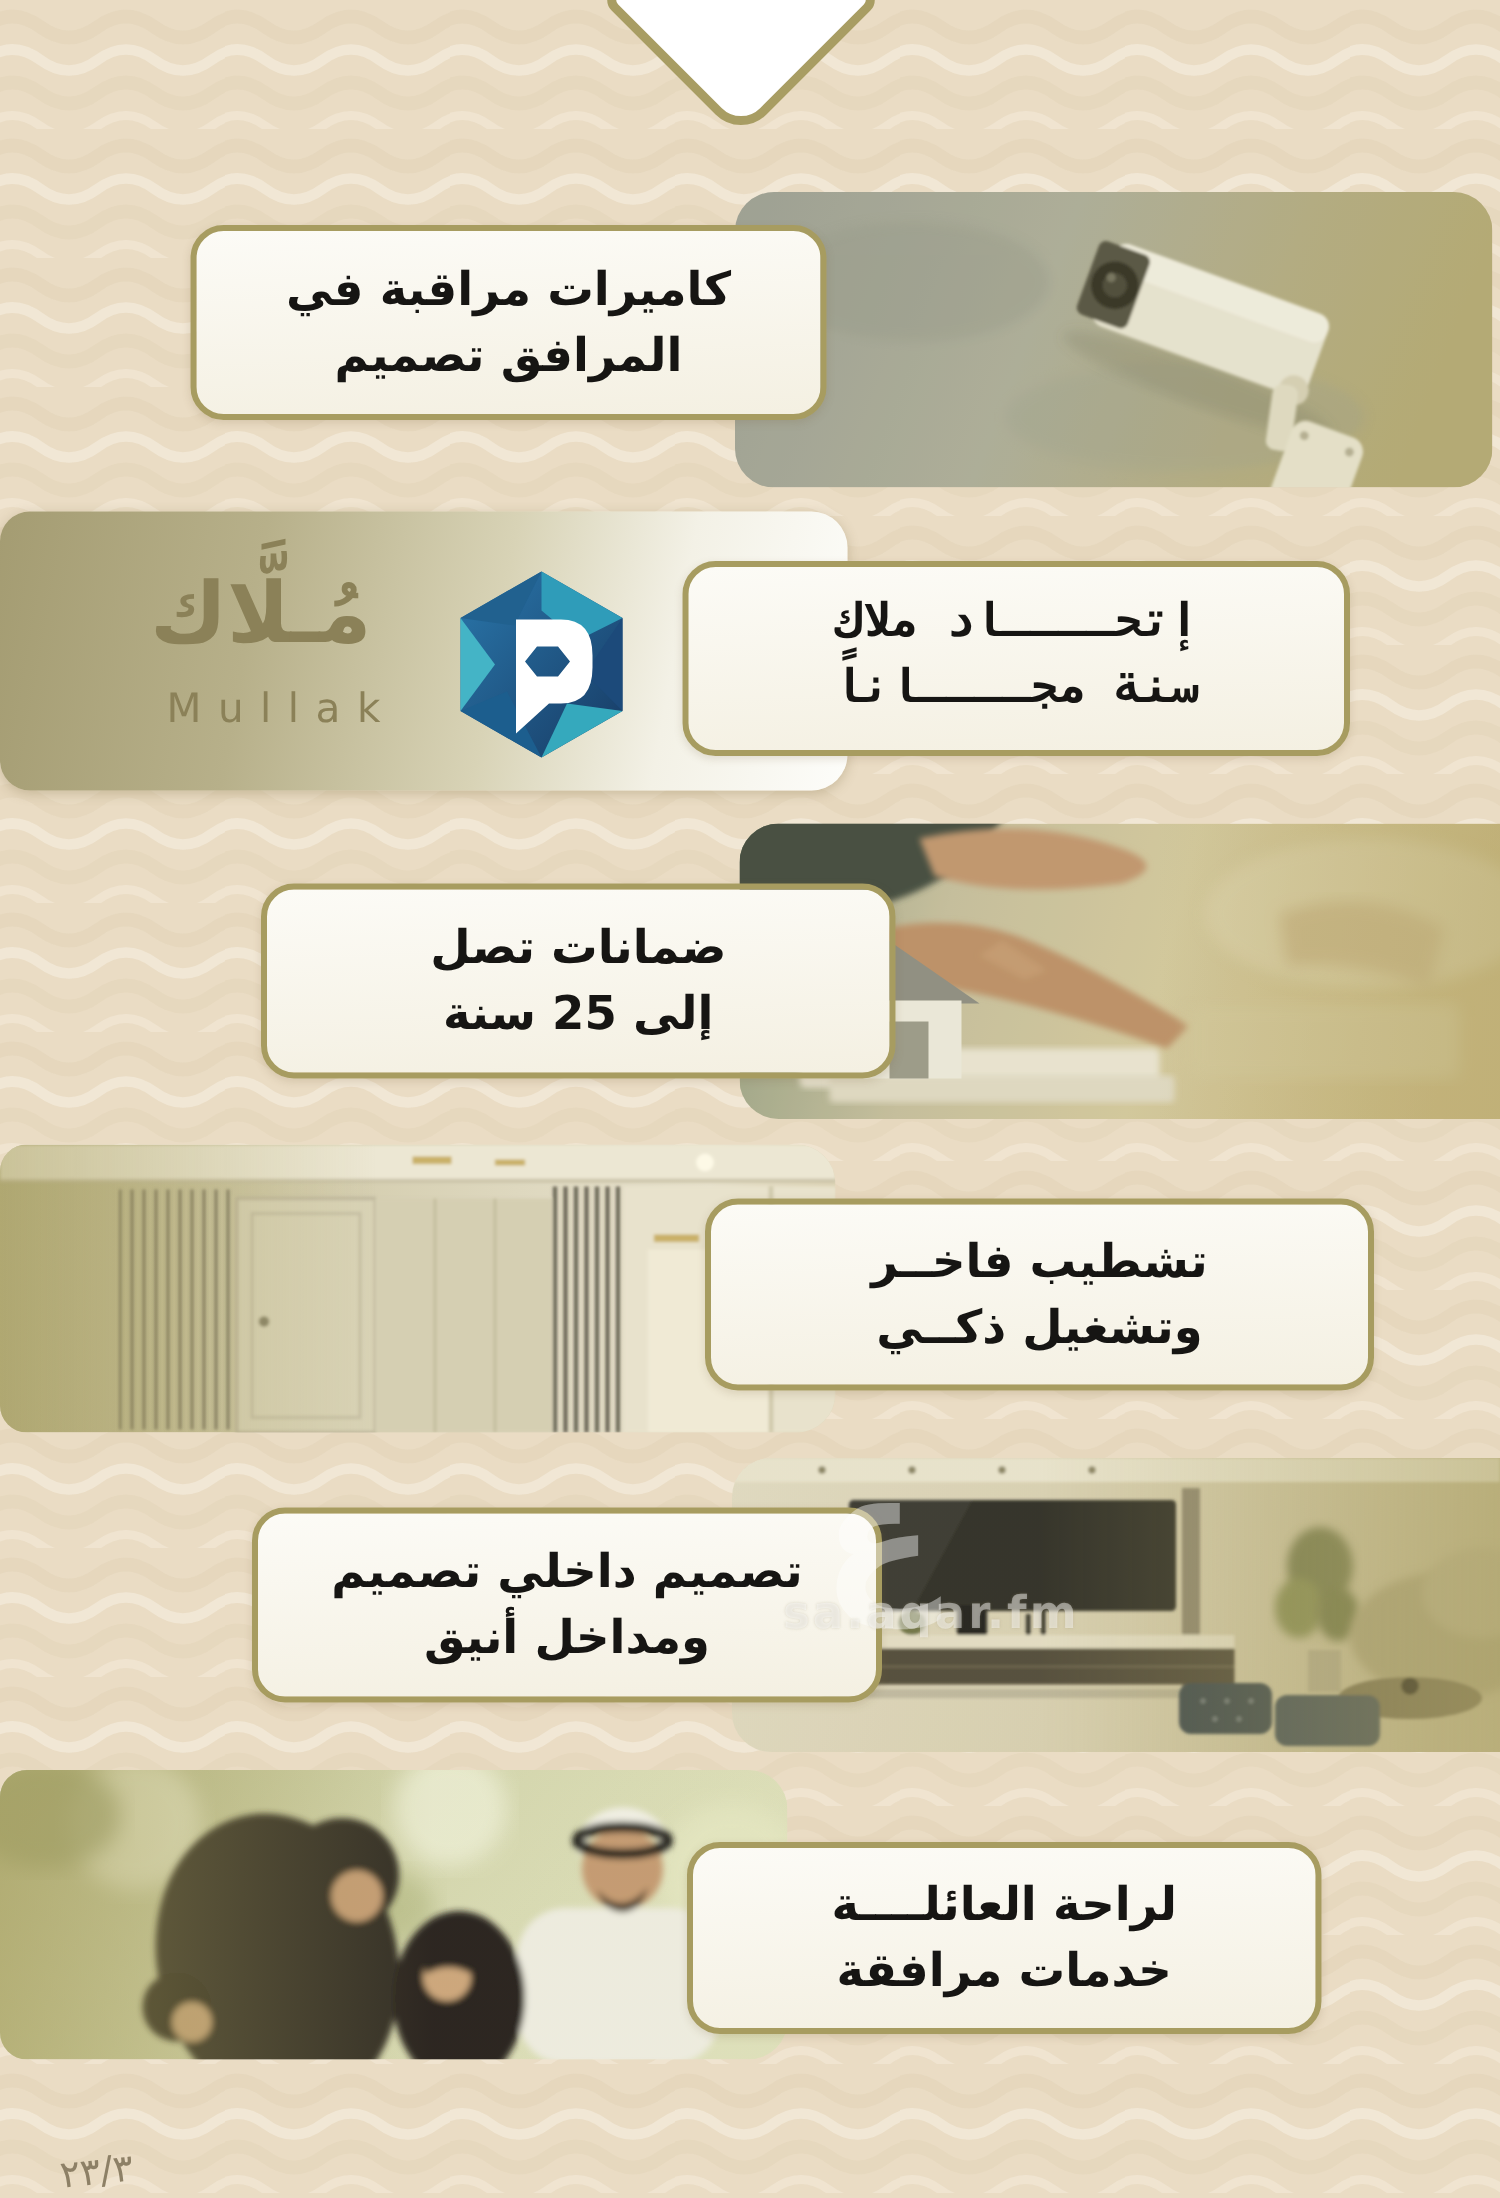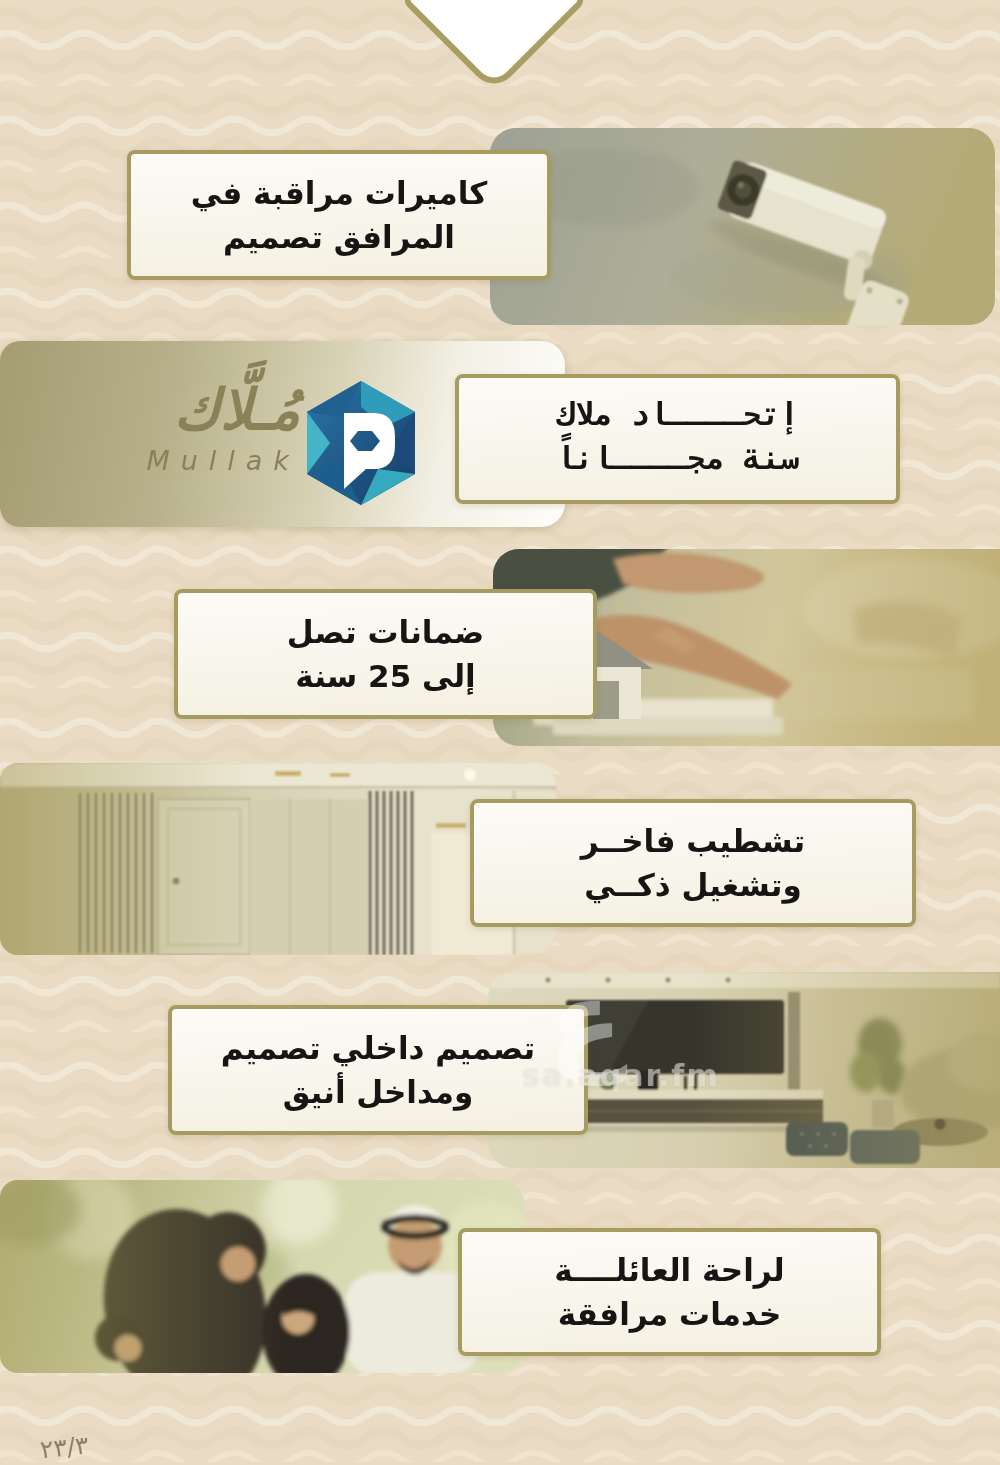--- a/index.html
+++ b/index.html
@@ -26,45 +26,45 @@
   .photo-cctv  {left:490px;top:128px;width:505px;height:197px;border-radius:26px;}
   .photo-hands {left:493px;top:549px;width:507px;height:197px;border-radius:26px 0 0 26px;}
   .photo-hall  {left:0;  top:763px;width:557px;height:192px;border-radius:18px 26px 26px 18px;}
   .photo-living{left:488px;top:972px;width:512px;height:196px;border-radius:26px 0 0 26px;}
   .photo-family{left:0;  top:1180px;width:525px;height:193px;border-radius:18px 26px 26px 18px;}
 
   
   .card{
     position:absolute;z-index:2;
     background:linear-gradient(178deg,#fcfbf6 0%,#f4f0e2 100%);
-    border:4px solid #a79c60;border-radius:8px;
-    display:flex;flex-direction:column;align-items:center;justify-content:center;
+    border:4px solid #a79c60;border-radius:22px;
+    display:flex;flex-direction:column;justify-content:center;
     box-shadow:0 2px 6px rgba(120,100,60,.18);
   }
   .card .line{
     font-size:31px;font-weight:700;color:#161513;line-height:44px;
     text-align:center;white-space:nowrap;direction:rtl;
   }
   .card-1{left:127px;top:150px;width:416px;height:122px;}
   .card-2{left:455px;top:374px;width:437px;height:122px;font-family:Liberation Mono, monospace;}
   .card-3{left:150px;top:589px;width:415px;height:122px;margin-left:24px;}
   .card-4{left:470px;top:799px;width:438px;height:120px;}
   .card-5{left:168px;top:1005px;width:412px;height:122px;}
   .card-6{left:458px;top:1228px;width:415px;height:120px;}
 
   
   .brand-banner{
     position:absolute;left:0;top:341px;width:565px;height:186px;z-index:1;
     border-radius:20px 24px 24px 20px;
     background:linear-gradient(100deg,#a49c72 0%,#b7b08a 30%,#d8d3b6 58%,#f3f1e6 78%,#fdfdfa 100%);
     box-shadow:0 2px 8px rgba(110,95,50,.25);
   }
-  .brand-text{position:absolute;right:265px;top:38px;width:200px;text-align:right;font-style:italic;}
+  .brand-text{position:absolute;right:265px;top:38px;width:200px;text-align:left;}
   .brand-arabic{font-size:56px;font-weight:700;color:#8b8158;line-height:62px;direction:rtl;}
-  .brand-latin{font-size:27px;color:#8b8158;letter-spacing:11px;margin-top:4px;padding-left:11px;direction:ltr;}
+  .brand-latin{font-size:27px;color:#8b8158;letter-spacing:11px;margin-top:16px;padding-left:11px;direction:ltr;}
   .brand-hex{position:absolute;left:298px;top:36px;width:126px;height:132px;}
 
   
   .watermark-letter{
     position:absolute;left:548px;top:966px;z-index:3;
     font-size:110px;font-weight:700;color:rgba(255,255,255,.42);line-height:110px;
   }
   .watermark-domain{
     position:absolute;left:522px;top:1058px;z-index:3;
     font-size:30px;color:rgba(255,255,255,.45);letter-spacing:2px;direction:ltr;

